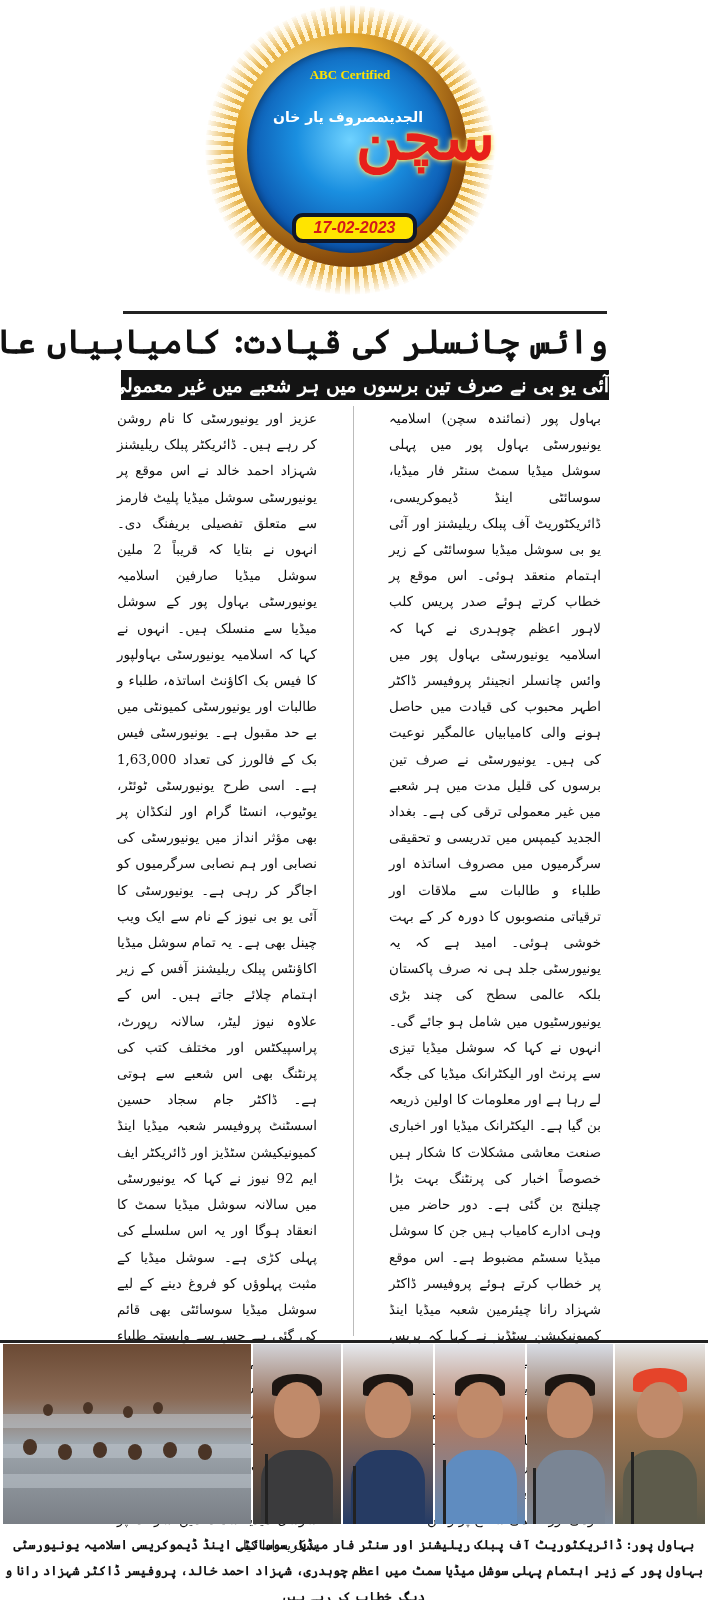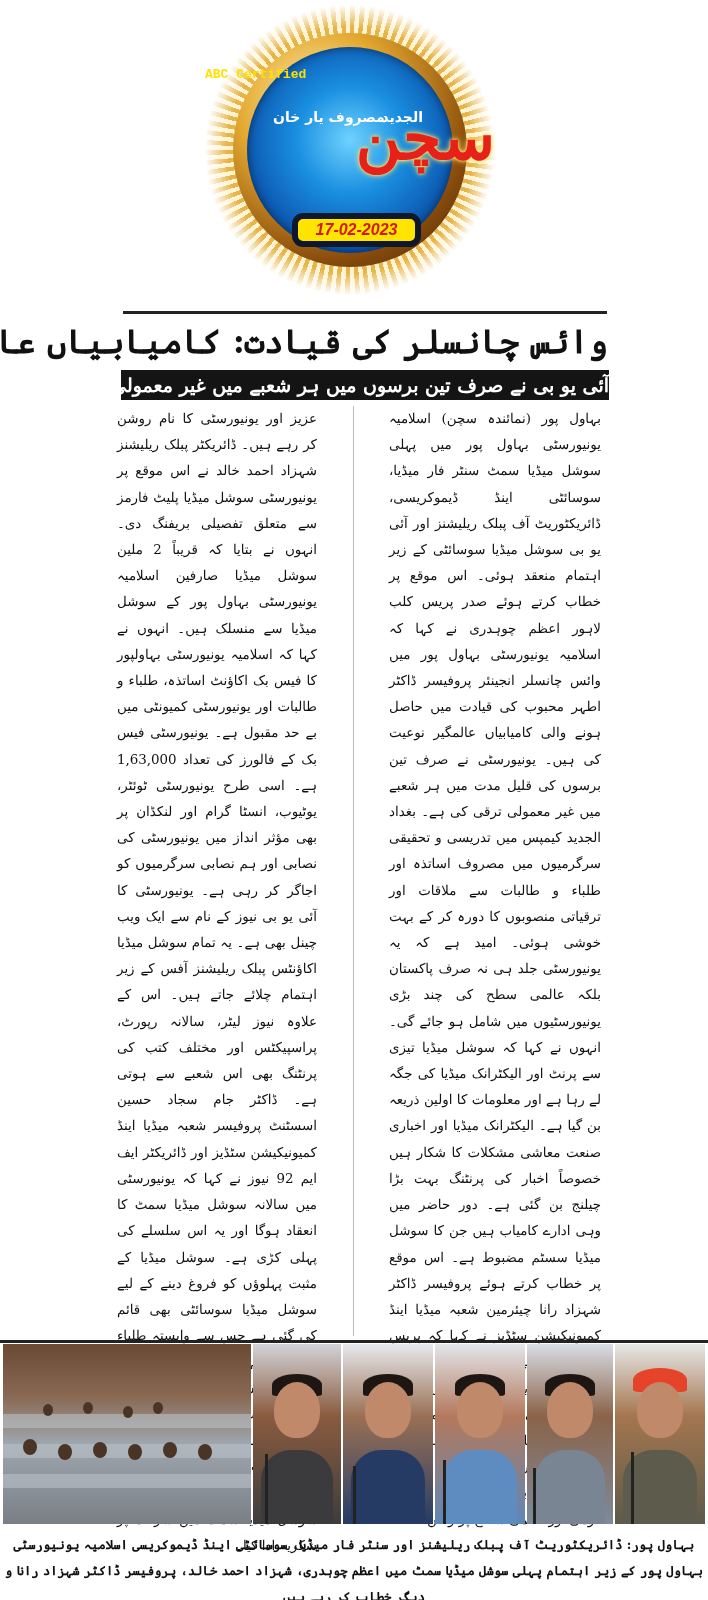--- a/index.html
+++ b/index.html
@@ -9,31 +9,31 @@
   .badge-wrap { position:absolute; left:205px; top:5px; width:290px; height:290px; }
   .badge-rays { position:absolute; inset:0; border-radius:50%;
     background: repeating-conic-gradient(#e8b44a 0deg 2deg, #fff3d0 2deg 4deg);
     -webkit-mask: radial-gradient(circle, #000 60%, transparent 71%);
             mask: radial-gradient(circle, #000 60%, transparent 71%); }
   .badge-ring { position:absolute; left:28px; top:28px; width:234px; height:234px; border-radius:50%;
     background: radial-gradient(circle at 35% 30%, #fff2b0 0%, #e3a72f 35%, #8a4d0c 70%, #3b1f05 100%); }
   .badge-inner { position:absolute; left:42px; top:42px; width:206px; height:206px; border-radius:50%;
     background: radial-gradient(circle at 50% 45%, #6fd2ff 0%, #1a8fe0 35%, #0a4fa8 75%, #062c6b 100%);
     box-shadow: inset 0 0 10px rgba(0,0,0,.5); }
-  .badge-abc { position:absolute; left:0; right:0; top:62px; text-align:left; color:#ffe100;
-    font-family:Liberation Mono, monospace; font-weight:bold; font-size:13px; }
+  .badge-abc { position:absolute; left:0; right:0; top:62px; text-align:center; color:#ffe100;
+    font-family:Liberation Serif, serif; font-weight:bold; font-size:13px; }
   .badge-cpne { position:absolute; left:0; right:0; top:79px; text-align:center; color:#1b2d8a;
     font-family:"Liberation Sans", sans-serif; font-size:16px; }
   .badge-city { position:absolute; left:68px; top:104px; color:#fff; font-size:14px; font-weight:bold; }
   .badge-daily { position:absolute; right:72px; top:104px; color:#fff; font-size:14px; font-weight:bold; }
   .badge-name { position:absolute; left:0; right:0; top:102px; text-align:right; color:#e8201a;
     font-family:"DejaVu Serif", serif; font-weight:bold; font-size:62px;
     text-shadow: 0 0 3px #ffe36b, 0 0 6px #ffe36b; line-height:1; }
   .badge-date { position:absolute; left:87px; top:208px; width:117px; height:22px; border-radius:11px;
-    background:#ffe400; border:6px solid #0f172a; color:#d3181a; text-align:center;
+    background:#ffe400; border:4px solid #0f172a; color:#d3181a; text-align:center;
     font-family:"Liberation Sans", sans-serif; font-style:italic; font-weight:bold; font-size:16px; line-height:22px; }
 
   
   .rule { position:absolute; left:123px; top:311px; width:484px; height:3px; background:#222; }
   .headline { position:absolute; left:118px; top:316px; width:490px; height:52px; direction:rtl; text-align:center;
     font-family:"DejaVu Serif", serif; font-weight:bold; font-size:33px; line-height:52px; white-space:nowrap; letter-spacing:-0.5px; }
   .subhead { position:absolute; left:121px; top:370px; width:488px; height:30px; background:#141414; color:#fff;
     direction:rtl; text-align:center; font-family:"DejaVu Serif", serif; font-weight:bold; font-size:19px; line-height:30px; white-space:nowrap; }
 
   

